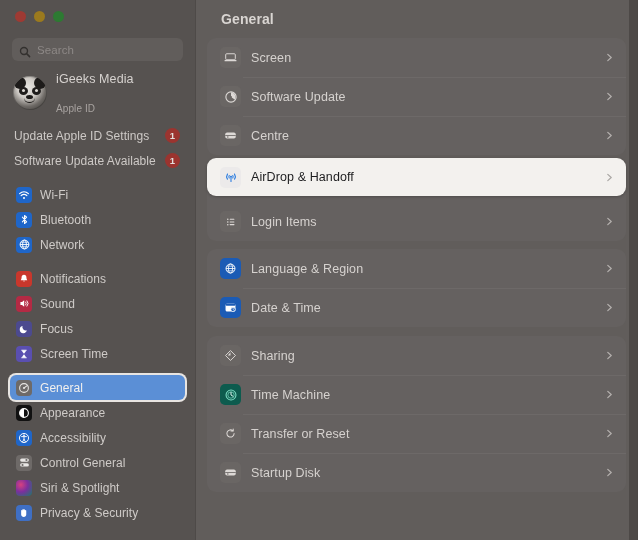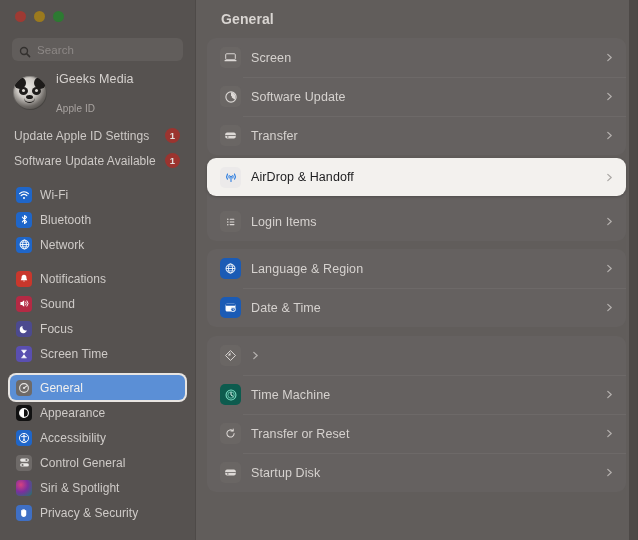--- a/index.html
+++ b/index.html
@@ -439,21 +439,21 @@
         </span>
       </div>
       <div class="row">
         <span class="ricon" style="background:#6a6664">
           <svg viewBox="0 0 20 20" width="15" height="15">
             <rect x="3" y="6" width="14" height="8" rx="2.4" fill="#ddd9d6"></rect>
             <line x1="3" y1="10" x2="17" y2="10" stroke="#6a6664" stroke-width="1.1"></line>
             <circle cx="6.4" cy="12.1" r="1" fill="#6a6664"></circle>
           </svg>
         </span>
-        <span class="rlabel">Transfer</span>
+        <span class="rlabel">Centre</span>
         <span class="chev">
           <svg viewBox="0 0 9 9" width="9" height="9">
               <path d="M2.8 1.4L6.2 4.5 2.8 7.6" fill="none" stroke="#cfcbc8" stroke-width="1.25" stroke-linecap="round" stroke-linejoin="round"></path>
             </svg>
         </span>
       </div>
     </div>
 
     <div class="group g2">
       <div class="spacer-row"></div>
@@ -514,20 +514,21 @@
     </div>
 
     <div class="group g4">
       <div class="row">
         <span class="ricon" style="background:#6a6664">
           <svg viewBox="0 0 20 20" width="15" height="15">
             <path d="M10 3.4L16.6 10 10 16.6 3.4 10z" fill="none" stroke="#ddd9d6" stroke-width="1.3"></path>
             <path d="M10 5.6V10H6.4z" fill="#ddd9d6"></path>
           </svg>
         </span>
+        <span class="rlabel">Sharing</span>
         <span class="chev">
           <svg viewBox="0 0 9 9" width="9" height="9">
               <path d="M2.8 1.4L6.2 4.5 2.8 7.6" fill="none" stroke="#cfcbc8" stroke-width="1.25" stroke-linecap="round" stroke-linejoin="round"></path>
             </svg>
         </span>
       </div>
       <div class="row">
         <span class="ricon" style="background:#0d5b4e">
           <svg viewBox="0 0 20 20" width="16" height="16">
             <circle cx="10" cy="10" r="6.2" fill="none" stroke="#7fe0c6" stroke-width="1.3"></circle>

